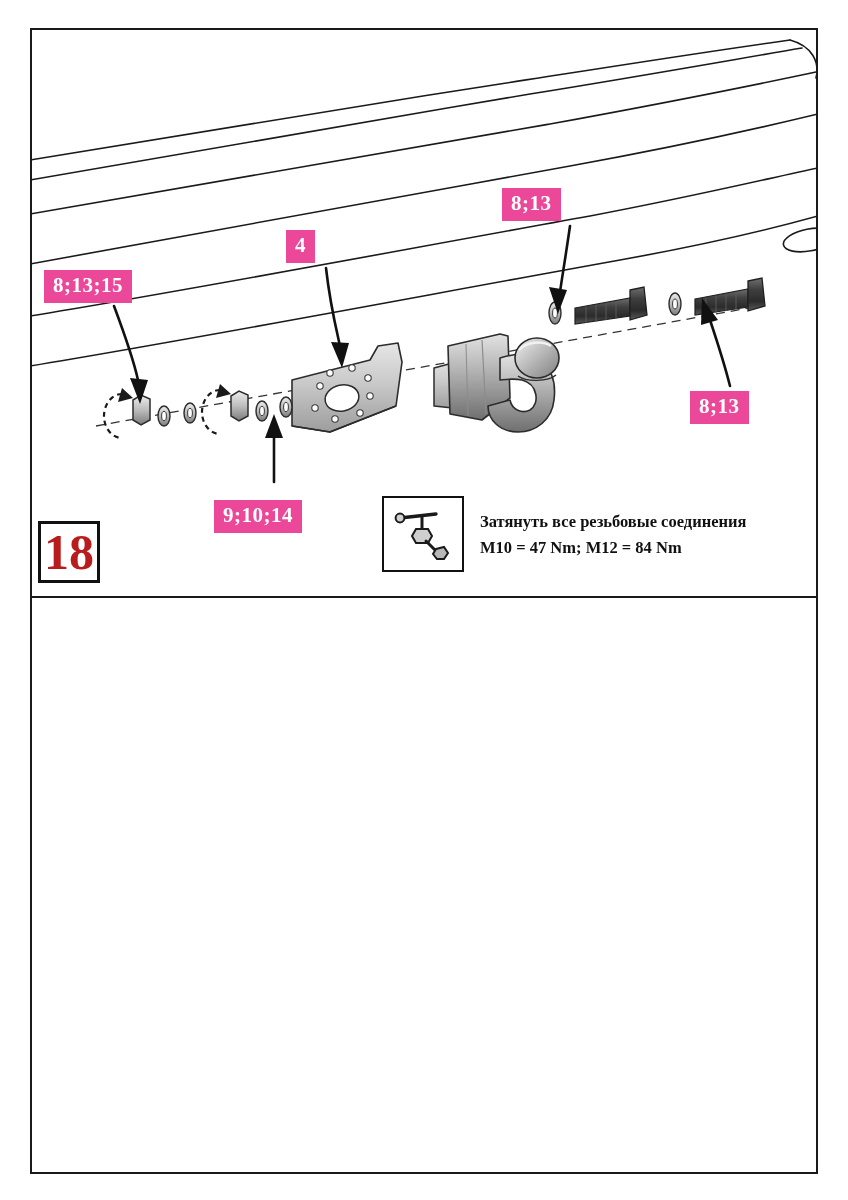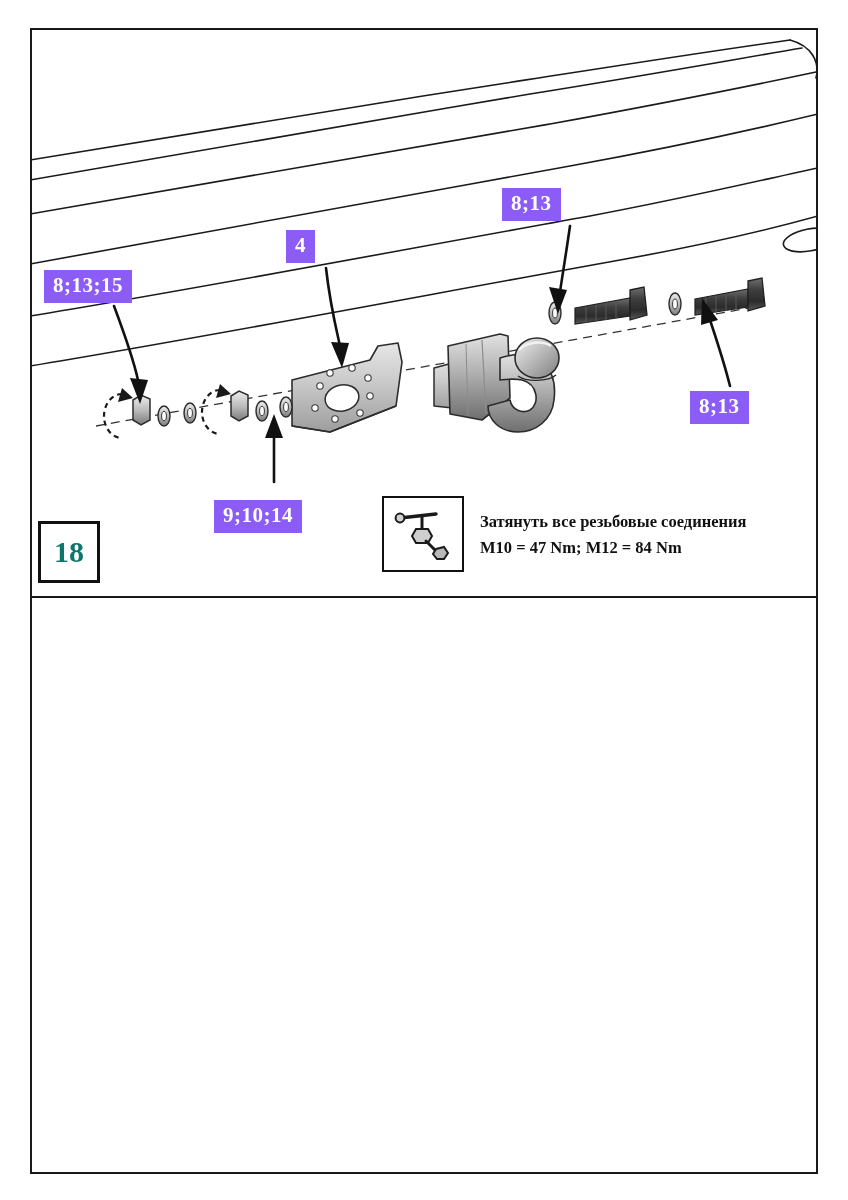--- a/index.html
+++ b/index.html
@@ -56,21 +56,21 @@
     position: absolute;
     left: 0;
     top: 0;
     width: 788px;
     height: 570px;
   }
 
   
   .callout {
     position: absolute;
-    background: #8b5cf6;
+    background: #ec4899;
     color: #ffffff;
     font-weight: bold;
     font-family: "Liberation Serif", serif;
     font-size: 21px;
     line-height: 1;
     padding: 5px 9px 7px 9px;
     letter-spacing: 0.5px;
     white-space: nowrap;
   }
   #callout-11-13-15 { left: 14px;  top: 242px; }
@@ -89,22 +89,22 @@
     border: 3px solid #111111;
     background: #ffffff;
     box-sizing: border-box;
     display: flex;
     align-items: center;
     justify-content: center;
   }
   .step-box span {
     font-family: "Liberation Serif", serif;
     font-weight: bold;
-    font-size: 30px;
-    color: #0f766e;
+    font-size: 50px;
+    color: #b91c1c;
     line-height: 1;
   }
 
   
   .torque-note {
     position: absolute;
     left: 352px;
     top: 468px;
     display: flex;
     align-items: flex-start;

